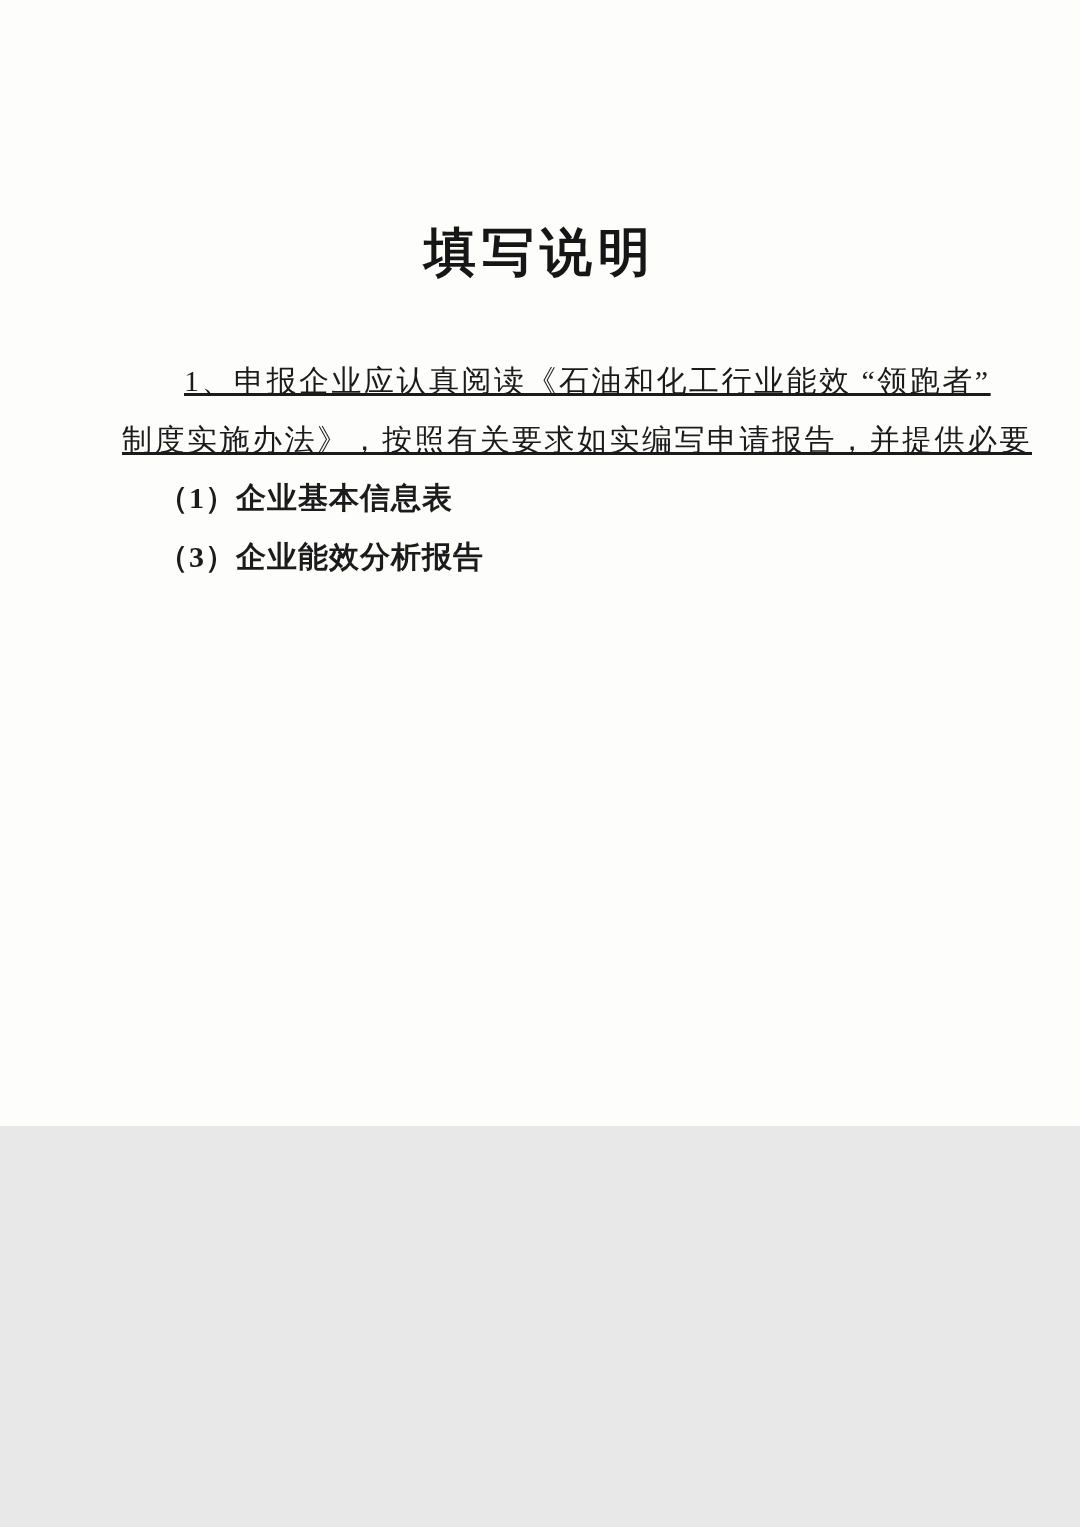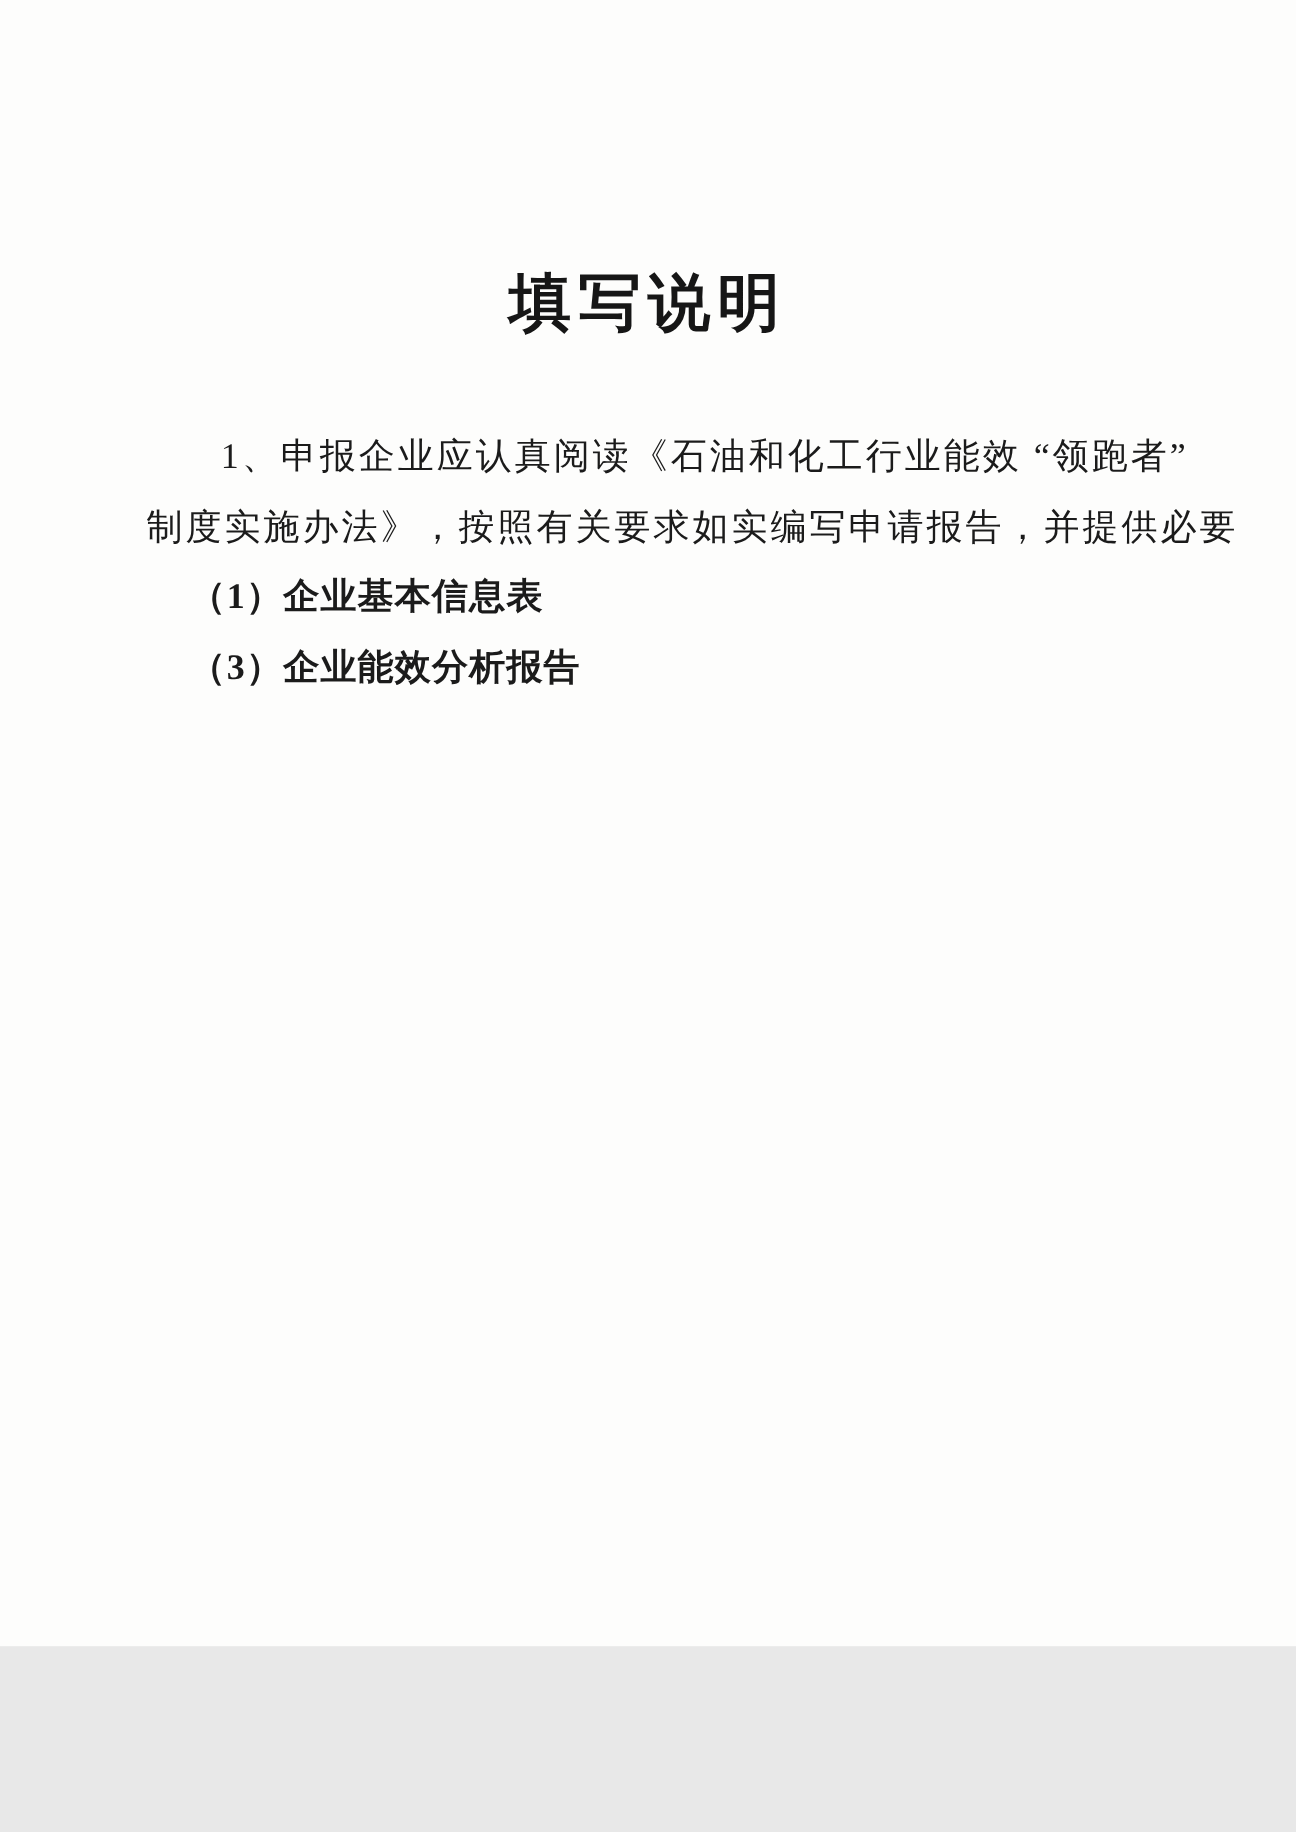--- a/index.html
+++ b/index.html
@@ -3,21 +3,21 @@
 <meta charset="utf-8">
 <style>
   html, body {
     margin: 0;
     padding: 0;
     background: #e8e8e8;
   }
   .sheet {
     position: relative;
     width: 1080px;
-    height: 1372px;
+    height: 1126px;
     margin: 0 auto;
     background: #fdfdfc;
     color: #1b1b1b;
     font-family: "Liberation Serif", "DejaVu Serif", serif;
     overflow: hidden;
   }
   .title {
     position: absolute;
     top: 218px;
     left: 0;
@@ -39,21 +39,21 @@
     margin: 0;
     font-size: 30px;
     line-height: 58.5px;
     height: 58.5px;
     white-space: nowrap;
     letter-spacing: 1px;
     color: #1b1b1b;
   }
   .indent-2 { padding-left: 62px; }
   .indent-1 { padding-left: 36px; font-weight: bold; }
-  .stretch { letter-spacing: 2.5px; }
+  .stretch { letter-spacing: 2.5px; text-decoration: underline; }
   .page-number {
     position: absolute;
     top: 1398px;
     left: 0;
     width: 1040px; 
     text-align: center;
     font-size: 19px;
     color: #222;
     font-family: "Liberation Serif", "DejaVu Serif", serif;
   }

